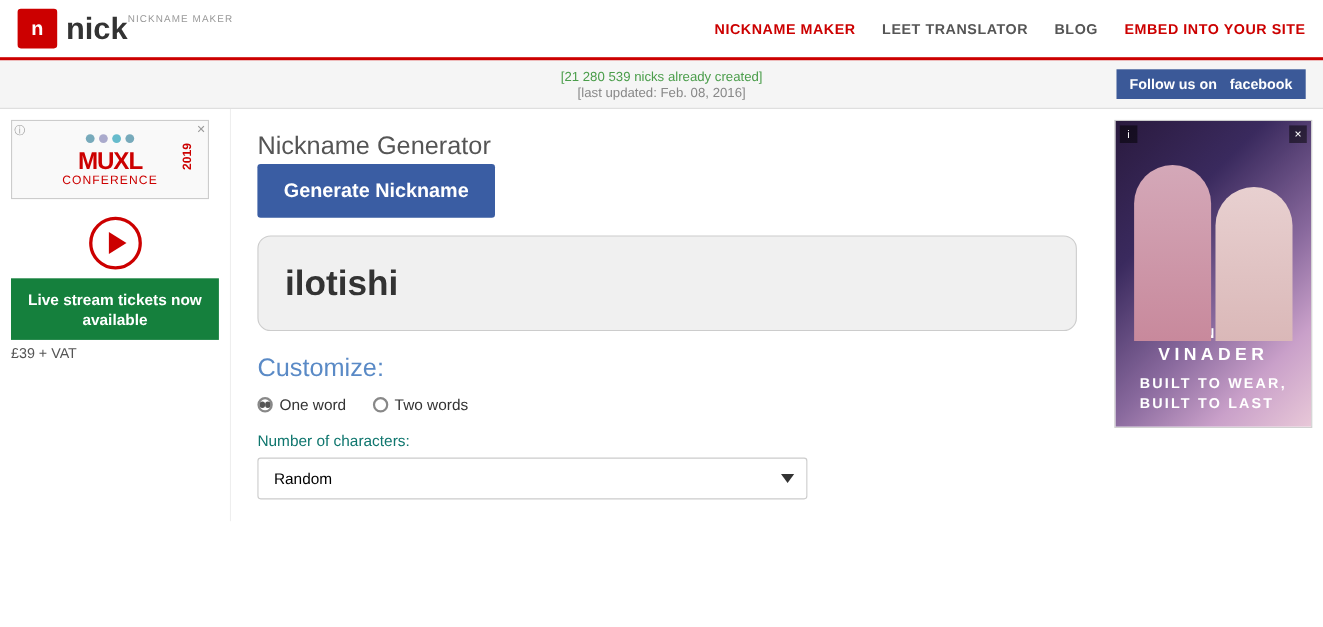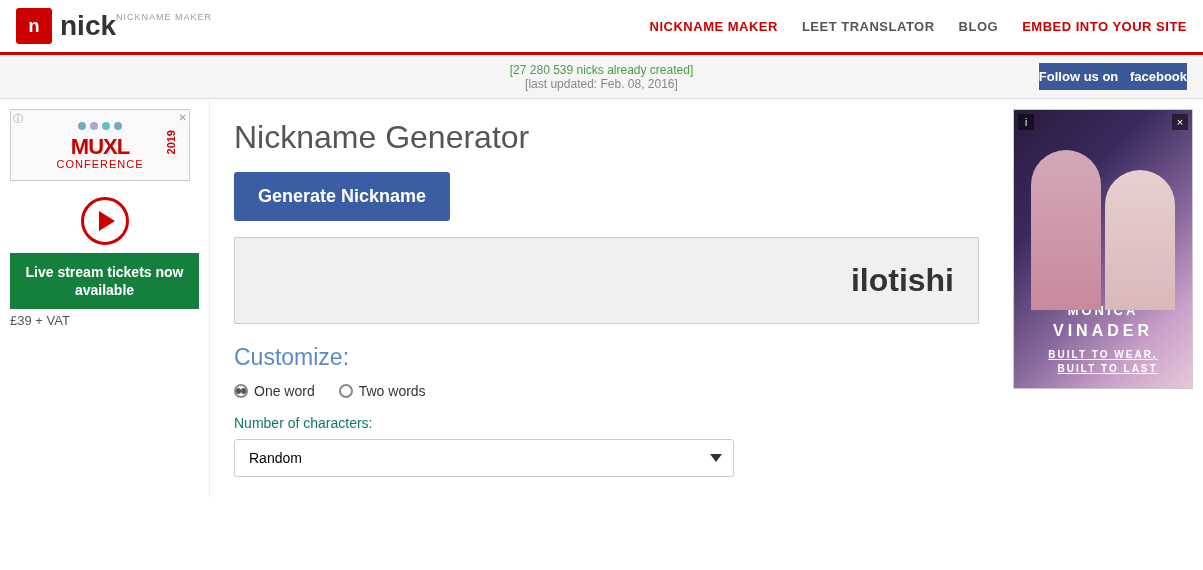--- a/index.html
+++ b/index.html
@@ -87,21 +87,21 @@
     }
     .nicks-info .count {
       color: #4a9d4a;
     }
     .facebook-btn {
       position: absolute;
       right: 16px;
       background: #3b5998;
       color: #fff;
       border: none;
-      padding: 6px 0;
+      padding: 6px 12px;
       font-size: 13px;
       font-weight: bold;
       cursor: pointer;
       display: flex;
       align-items: center;
       gap: 4px;
     }
 
     
     .main {
@@ -216,42 +216,42 @@
       color: #555;
       margin-top: 4px;
     }
 
     
     .content {
       flex: 1;
       padding: 20px 24px;
     }
     .page-title {
-      font-size: 32px;
+      font-size: 23px;
       font-weight: normal;
       color: #555;
-      margin-bottom: 16px;
+      margin-bottom: 3px;
     }
     .generate-btn {
       background: #3a5da3;
       color: #fff;
       border: none;
       padding: 14px 24px;
       font-size: 18px;
       font-weight: bold;
       cursor: pointer;
       border-radius: 3px;
       margin-bottom: 16px;
     }
     .nickname-display {
       background: #f0f0f0;
       border: 1px solid #ccc;
-      border-radius: 1px;
+      border-radius: 12px;
       padding: 24px;
-      text-align: right;
+      text-align: left;
       margin-bottom: 20px;
     }
     .nickname-value {
       font-size: 32px;
       font-weight: bold;
       color: #333;
     }
     .customize-label {
       font-size: 23px;
       color: #5a8ac6;
@@ -387,27 +387,26 @@
       color: #fff;
       font-size: 16px;
       font-weight: bold;
       letter-spacing: 4px;
       text-align: center;
       margin-bottom: 8px;
       text-transform: uppercase;
     }
     .ad-tagline {
       color: #fff;
-      font-size: 10px;
-      font-weight: bold;
-      text-align: right;
+      font-size: 13px;
+      font-weight: bold;
+      text-align: left;
       letter-spacing: 2px;
       text-transform: uppercase;
       line-height: 1.4;
-      text-decoration: underline;
     }
     .ad-figures {
       position: absolute;
       top: 20px;
       left: 0;
       right: 0;
       height: 180px;
       display: flex;
       align-items: flex-end;
       justify-content: center;
@@ -443,21 +442,21 @@
     <a class="nav-item active">NICKNAME MAKER</a>
     <a class="nav-item">LEET TRANSLATOR</a>
     <a class="nav-item">BLOG</a>
     <a class="nav-item embed">EMBED INTO YOUR SITE</a>
   </nav>
 </div>
 
 <div class="sub-header">
   <div class="nicks-info">
     <div>
-      <span class="count">[27 280 539 nicks already created]</span>
+      <span class="count">[21 280 539 nicks already created]</span>
     </div>
     <div>[last updated: Feb. 08, 2016]</div>
   </div>
   <button class="facebook-btn">
     <span>Follow us on</span>&nbsp;<strong>facebook</strong>
   </button>
 </div>
 
 <div class="main">
 

